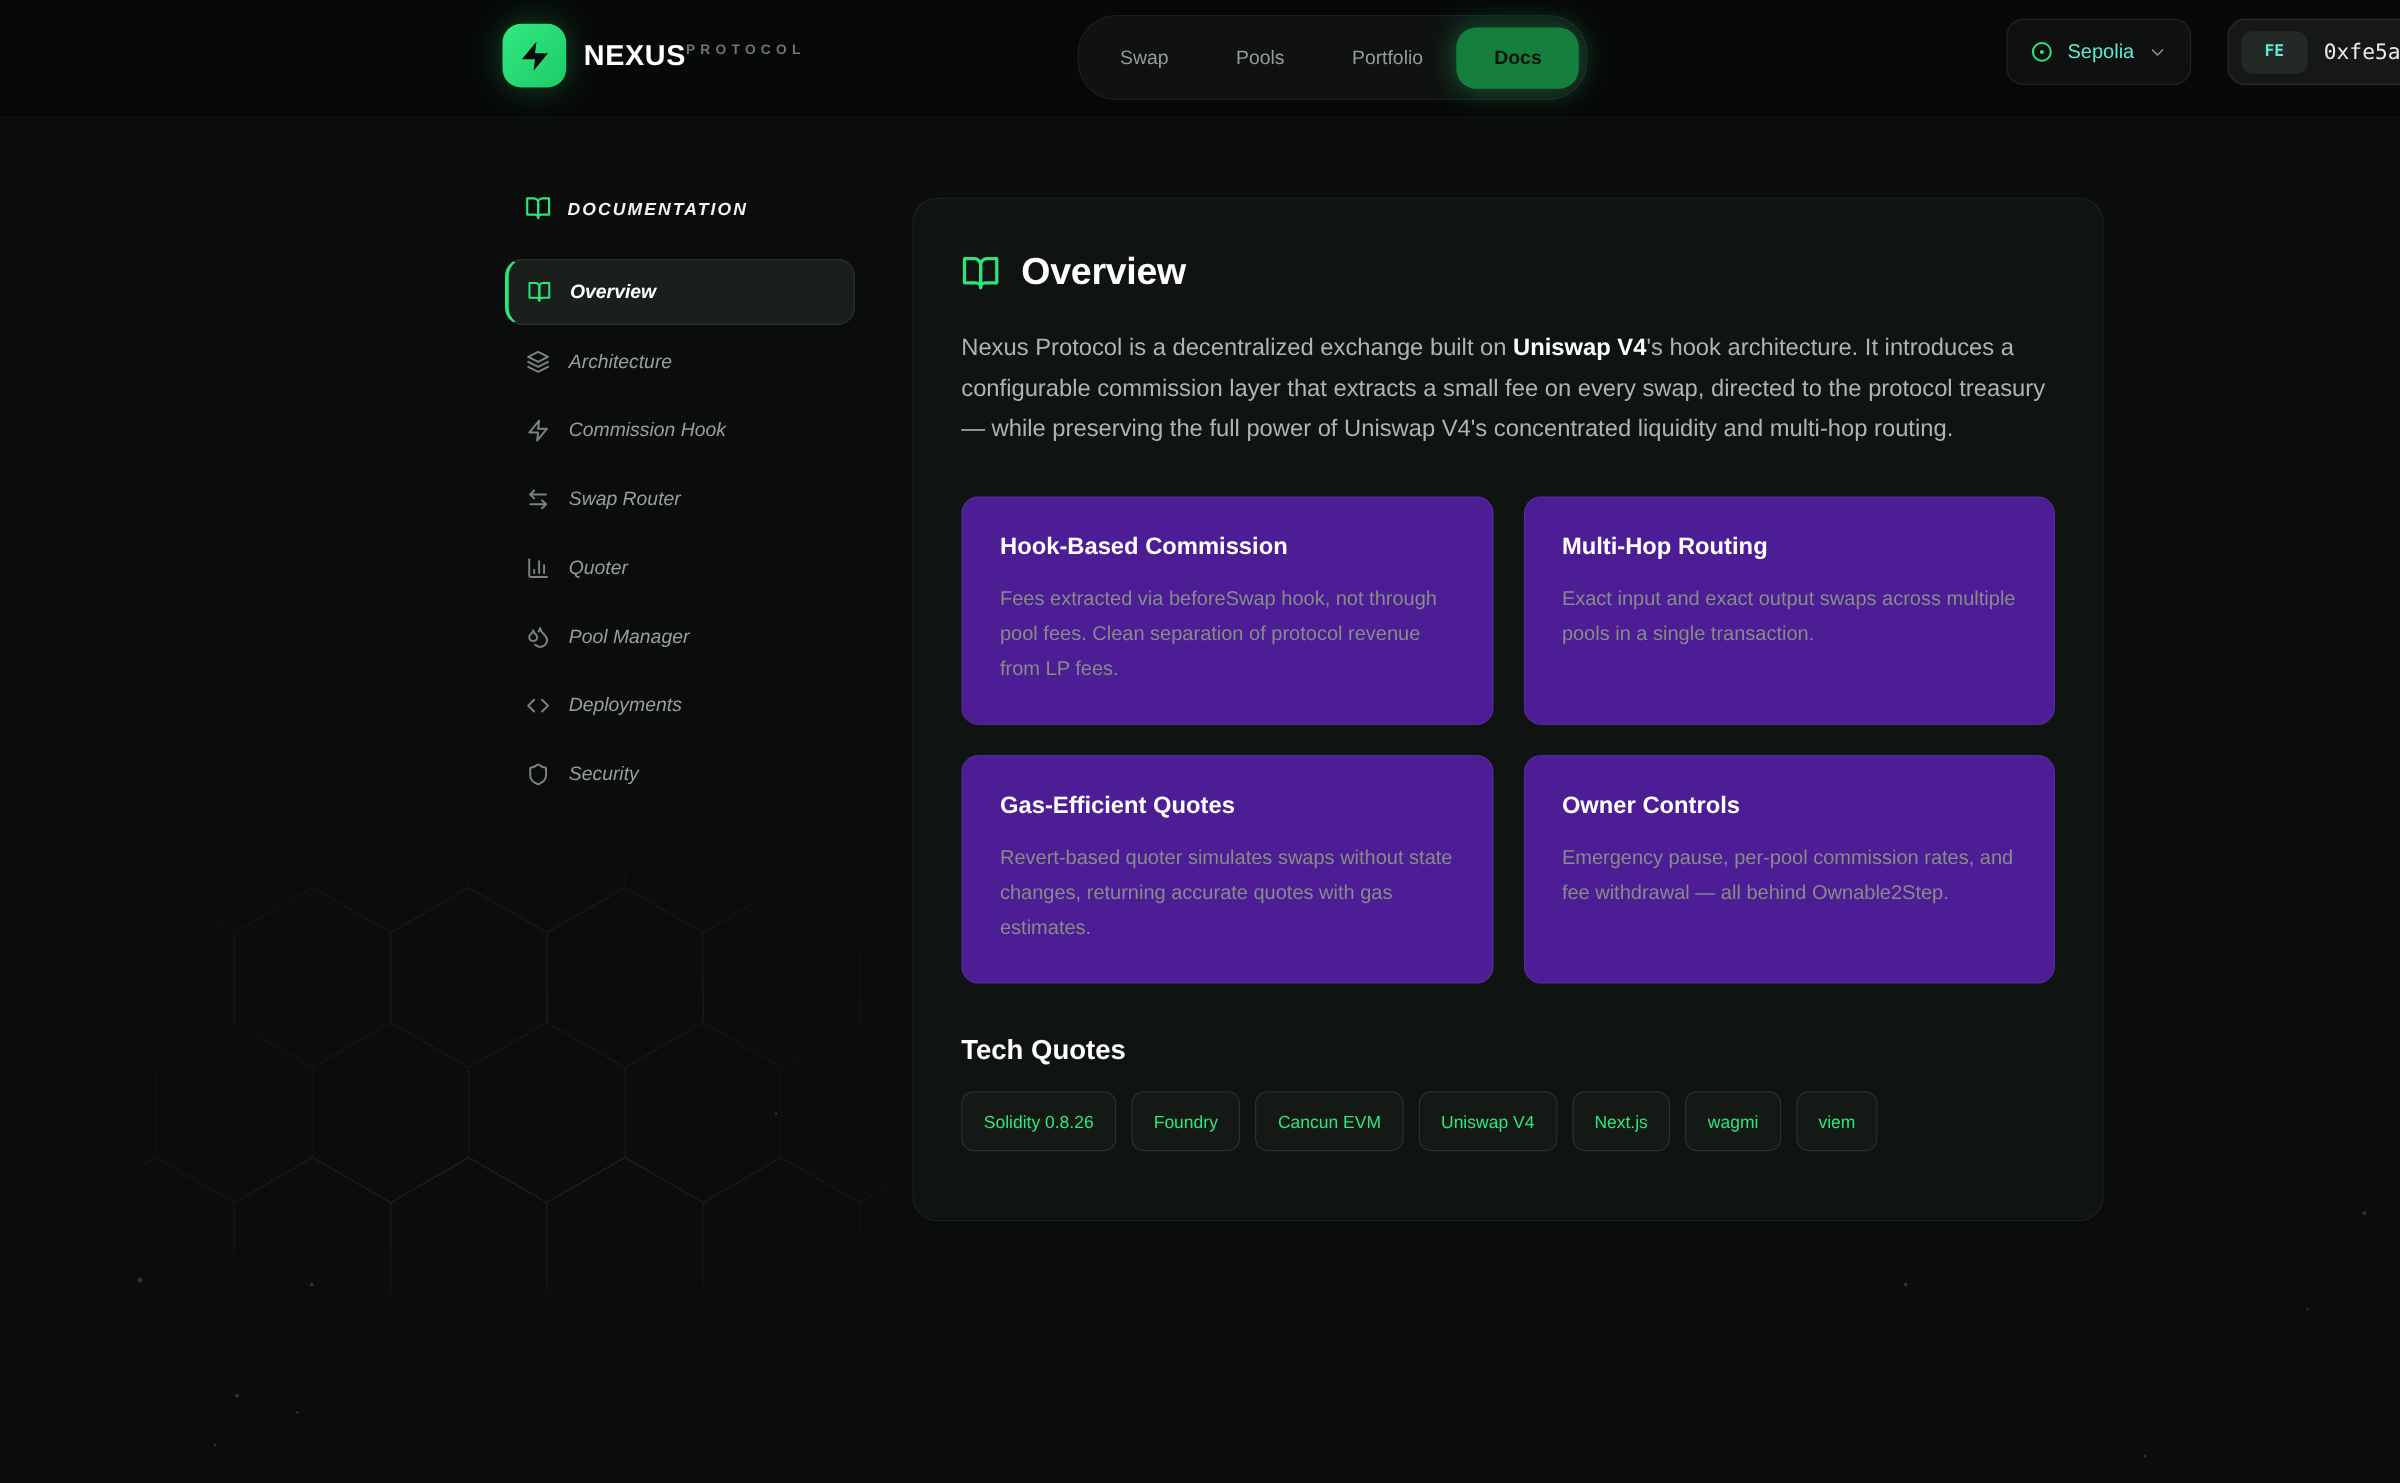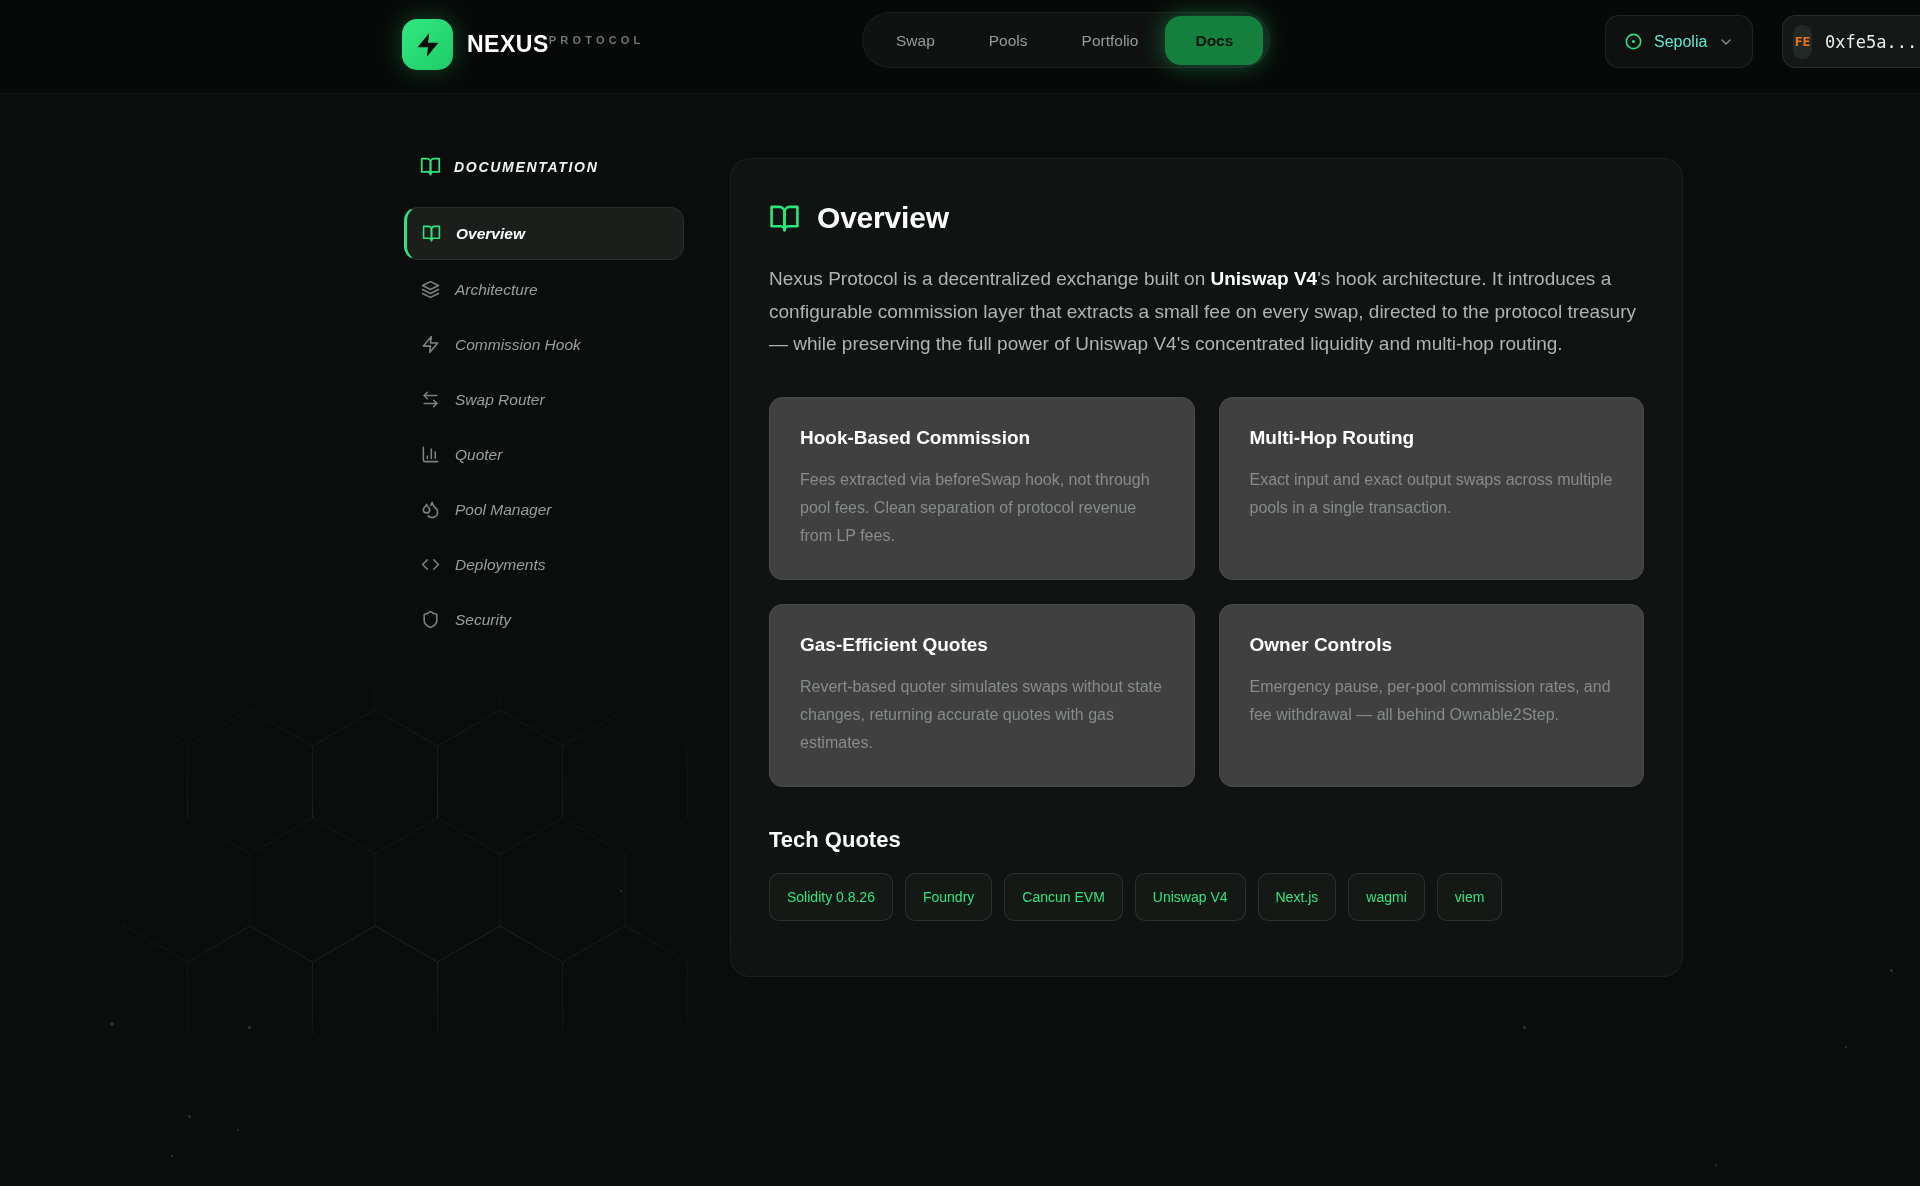--- a/index.html
+++ b/index.html
@@ -31,21 +31,21 @@
     width:51px; height:51px; border-radius:15px;
     background:linear-gradient(135deg,#31e981,#1ecb67);
     display:grid; place-items:center;
     box-shadow:0 0 26px rgba(46,229,125,.28);
   }
   .brand-text { display:flex; flex-direction:row; justify-content:center; }
   .brand-name { font-size:23px; font-weight:800; color:#fff; letter-spacing:.5px; }
   .brand-sub { margin-top:3px; font-size:11px; letter-spacing:4.2px; color:#6e7572; font-weight:600; }
 
   .nav-pill {
-    position:absolute; left:862px; top:12px; height:56px;
+    position:absolute; left:862px; top:12px; height:68px;
     background:rgba(17,21,19,.8); border:1px solid rgba(255,255,255,.05);
     border-radius:31px; display:flex; align-items:center; padding:0 6px;
   }
   .nav-item {
     height:49px; line-height:49px; padding:0 27px; border-radius:16px;
     color:#969c98; font-size:15.5px; cursor:pointer; white-space:nowrap;
   }
   .nav-item.active {
     background:#15803d; color:#06130b; font-weight:700; padding:0 30px;
     box-shadow:0 0 24px rgba(46,229,125,.38);
@@ -57,22 +57,22 @@
     background:rgba(18,22,20,.7); border:1px solid rgba(255,255,255,.08);
     border-radius:14px; font-size:16px; color:#5eead4; cursor:pointer;
   }
   .wallet-btn {
     position:absolute; left:1782px; top:15px; height:53px; width:270px;
     display:flex; align-items:center; gap:13px; padding:0 10px;
     background:rgba(23,27,25,.85); border:1px solid rgba(255,255,255,.09);
     border-radius:14px; cursor:pointer;
   }
   .fe-badge {
-    width:19px; height:34px; border-radius:9px; background:#232a26;
-    color:#f97316; font-family:"DejaVu Sans Mono", monospace;
+    width:53px; height:34px; border-radius:9px; background:#232a26;
+    color:#5eead4; font-family:"DejaVu Sans Mono", monospace;
     font-size:13px; font-weight:700; display:grid; place-items:center;
   }
   .address { font-family:"DejaVu Sans Mono", monospace; font-size:17px; color:#e9ecea; }
 
   
   .sidebar { position:absolute; left:404px; top:156px; width:280px;font-style:italic; }
   .sidebar-header { display:flex; align-items:center; gap:13px; padding-left:16px; margin-bottom:30px; }
   .sidebar-title { font-size:14px; font-weight:700; letter-spacing:1.7px; color:#f2f4f3; }
   .side-item {
     display:flex; align-items:center; gap:15px; height:55px; padding-left:17px;
@@ -93,21 +93,21 @@
     background:#0f1311; border:1px solid rgba(255,255,255,.055);
     border-radius:20px; padding:42px 38px;
   }
   .page-heading { display:flex; align-items:center; gap:17px; }
   .page-heading h1 { font-size:30px; font-weight:800; color:#fff; letter-spacing:-.2px; }
   .intro { margin-top:28px; max-width:890px; font-size:19px; line-height:1.72; color:#aeb5b0; }
   .intro b { color:#ffffff; font-weight:700; }
 
   .cards { margin-top:36px; display:grid; grid-template-columns:1fr 1fr; gap:24px; }
   .card {
-    background:#404040; border:1px solid rgba(255,255,255,.055);
+    background:#4c1d95; border:1px solid rgba(255,255,255,.055);
     border-radius:14px; padding:29px 30px;
   }
   .card h3 { font-size:19px; font-weight:700; color:#fff; margin-bottom:17px; }
   .card p { font-size:16px; line-height:1.75; color:#868c88; }
 
   .tech-title { margin-top:40px; font-size:22px; font-weight:700; color:#fff; }
   .badges { margin-top:20px; display:flex; gap:12px; }
   .badge {
     height:48px; display:flex; align-items:center; padding:0 17px;
     border-radius:10px; background:rgba(26,32,28,.5);

